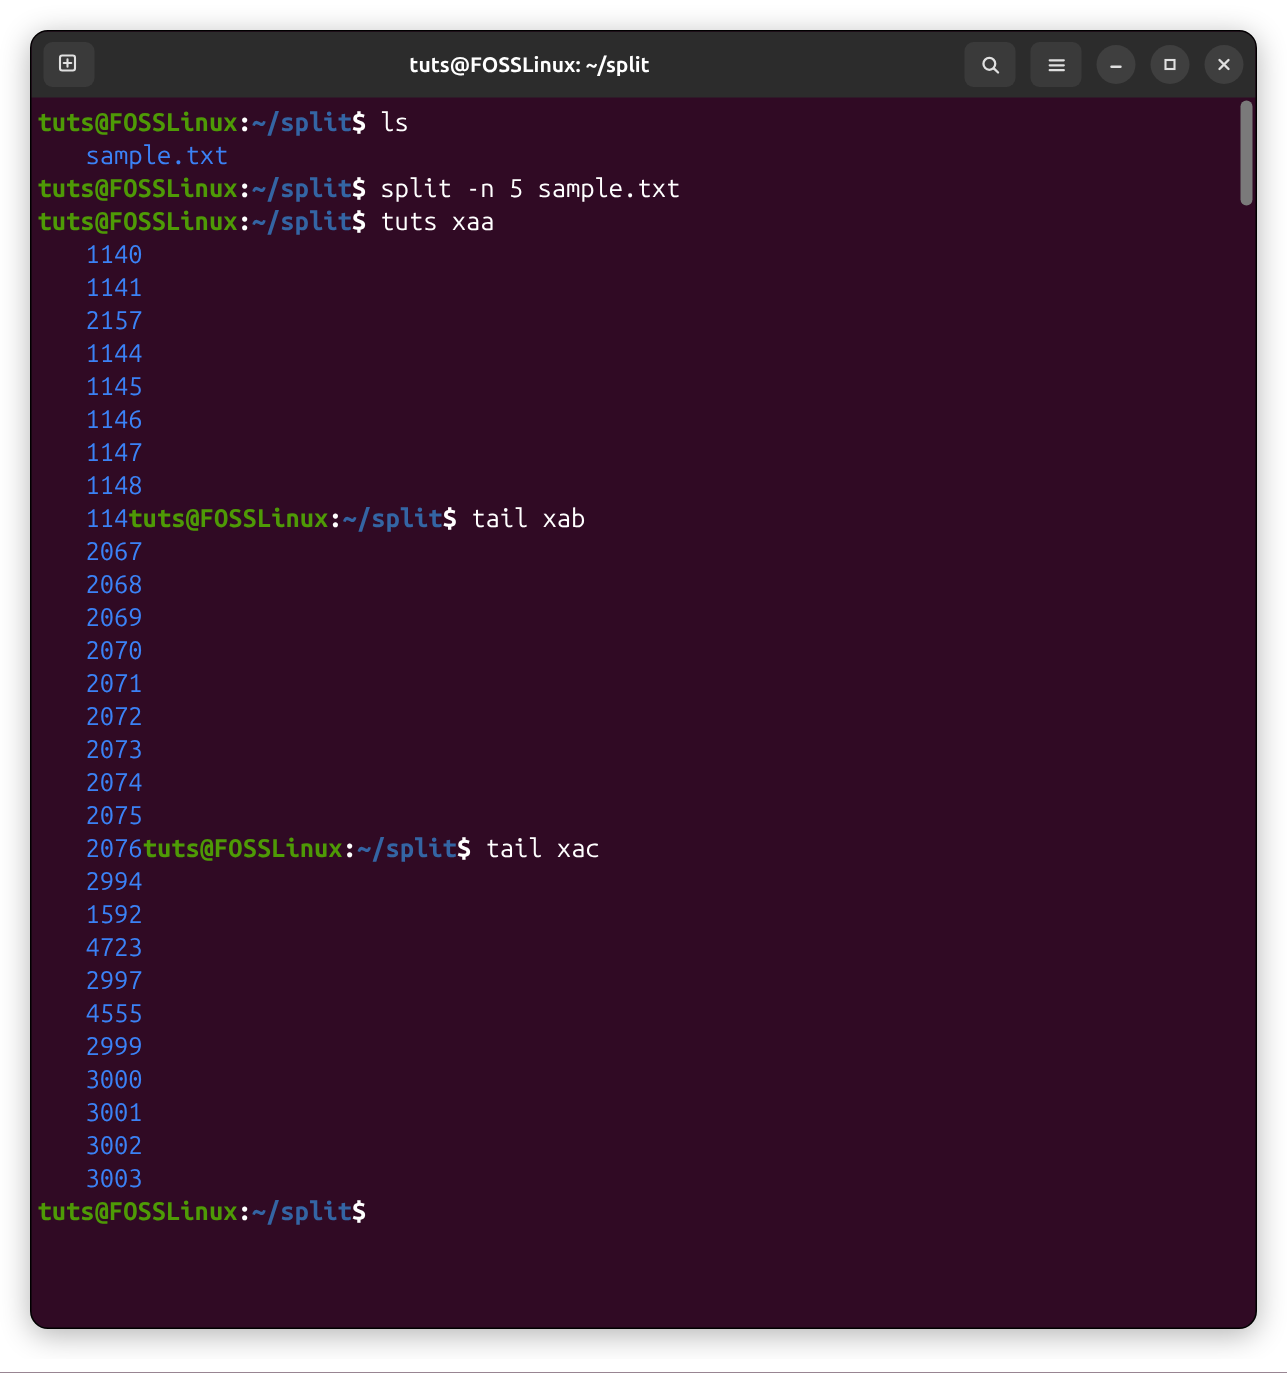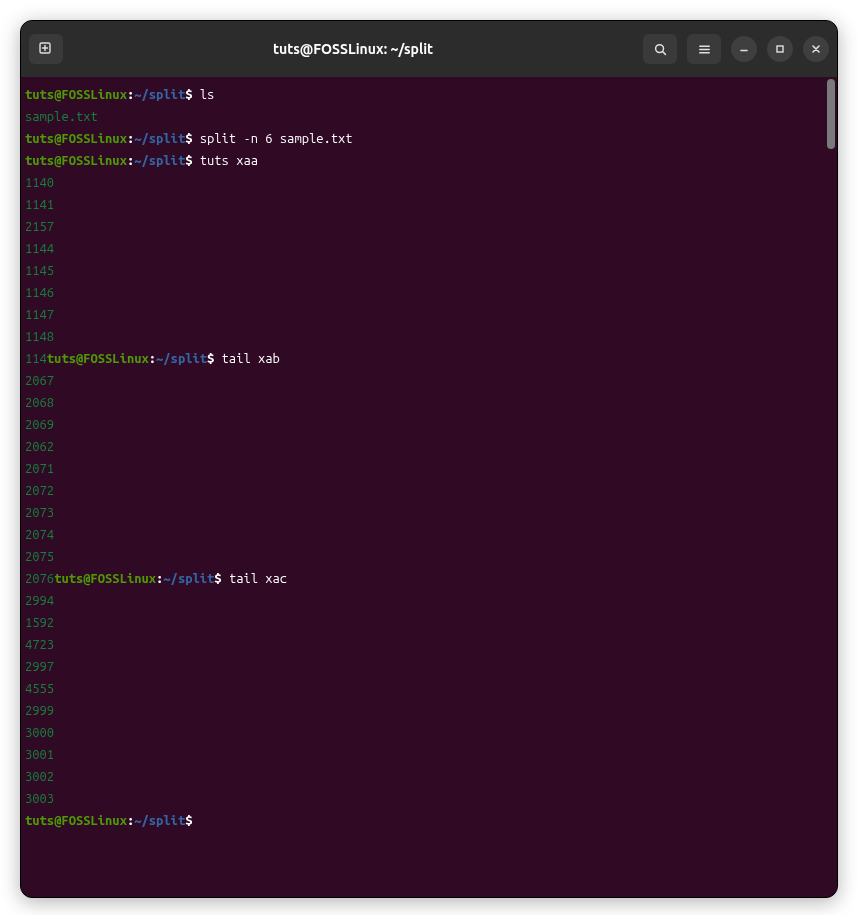--- a/index.html
+++ b/index.html
@@ -13,21 +13,21 @@
   }
   .window {
     width: 818px;
     background: #300a24;
     border-radius: 12px;
     overflow: hidden;
     box-shadow: 0 4px 20px rgba(0,0,0,0.3);
     border: 1px solid #000;
   }
   .titlebar {
-    height: 56px;
+    height: 44px;
     background: #2c2c2c;
     display: flex;
     align-items: center;
     padding: 0 8px;
     gap: 8px;
   }
   .tb-btn {
     width: 34px;
     height: 30px;
     border-radius: 6px;
@@ -58,21 +58,21 @@
     align-items: center;
   }
   .tb-left {
     display: flex;
     gap: 8px;
     align-items: center;
   }
   svg { display: block; }
   .terminal {
     padding: 6px 0 20px 4px;
-    font-size: 13px;
+    font-size: 17px;
     line-height: 22px;
     color: #fff;
     position: relative;
     min-height: 820px;
   }
   .scrollbar {
     position: absolute;
     right: 2px;
     top: 2px;
     width: 8px;
@@ -80,21 +80,21 @@
     background: #7a7a7a;
     border-radius: 4px;
   }
   .line { white-space: pre; }
   .user { color: #4e9a06; font-weight: bold; }
   .host { color: #4e9a06; font-weight: bold; }
   .colon { color: #fff; font-weight: bold; }
   .path { color: #3465a4; font-weight: bold; }
   .dollar { color: #fff; font-weight: bold; }
   .cmd { color: #fff; }
-  .out { color: #15803d; }
+  .out { color: #3b82f6; margin-left: 32px; }
 </style>
 </head>
 <body>
 
 <div class="window">
 
   <div class="titlebar">
     <div class="tb-left">
       <div class="tb-btn">
         <svg width="16" height="16" viewBox="0 0 16 16">
@@ -133,37 +133,37 @@
       </div>
     </div>
   </div>
 
   <div class="terminal">
     <div class="scrollbar"></div>
 
     <div class="line"><span class="user">tuts</span><span class="user">@</span><span class="host">FOSSLinux</span><span class="colon">:</span><span class="path">~/split</span><span class="dollar">$</span><span class="cmd"> </span><span class="cmd">ls</span></div>
     <div class="line out">sample.txt</div>
 
-    <div class="line"><span class="user">tuts</span><span class="user">@</span><span class="host">FOSSLinux</span><span class="colon">:</span><span class="path">~/split</span><span class="dollar">$</span><span class="cmd"> </span><span class="cmd">split -n 6 sample.txt</span></div>
+    <div class="line"><span class="user">tuts</span><span class="user">@</span><span class="host">FOSSLinux</span><span class="colon">:</span><span class="path">~/split</span><span class="dollar">$</span><span class="cmd"> </span><span class="cmd">split -n 5 sample.txt</span></div>
 
     <div class="line"><span class="user">tuts</span><span class="user">@</span><span class="host">FOSSLinux</span><span class="colon">:</span><span class="path">~/split</span><span class="dollar">$</span><span class="cmd"> </span><span class="cmd">tuts xaa</span></div>
     <div class="line out">1140</div>
     <div class="line out">1141</div>
     <div class="line out">2157</div>
     <div class="line out">1144</div>
     <div class="line out">1145</div>
     <div class="line out">1146</div>
     <div class="line out">1147</div>
     <div class="line out">1148</div>
 
     <div class="line"><span class="out">114</span><span class="user">tuts</span><span class="user">@</span><span class="host">FOSSLinux</span><span class="colon">:</span><span class="path">~/split</span><span class="dollar">$</span><span class="cmd"> </span><span class="cmd">tail xab</span></div>
     <div class="line out">2067</div>
     <div class="line out">2068</div>
     <div class="line out">2069</div>
-    <div class="line out">2062</div>
+    <div class="line out">2070</div>
     <div class="line out">2071</div>
     <div class="line out">2072</div>
     <div class="line out">2073</div>
     <div class="line out">2074</div>
     <div class="line out">2075</div>
 
     <div class="line"><span class="out">2076</span><span class="user">tuts</span><span class="user">@</span><span class="host">FOSSLinux</span><span class="colon">:</span><span class="path">~/split</span><span class="dollar">$</span><span class="cmd"> </span><span class="cmd">tail xac</span></div>
     <div class="line out">2994</div>
     <div class="line out">1592</div>
     <div class="line out">4723</div>

